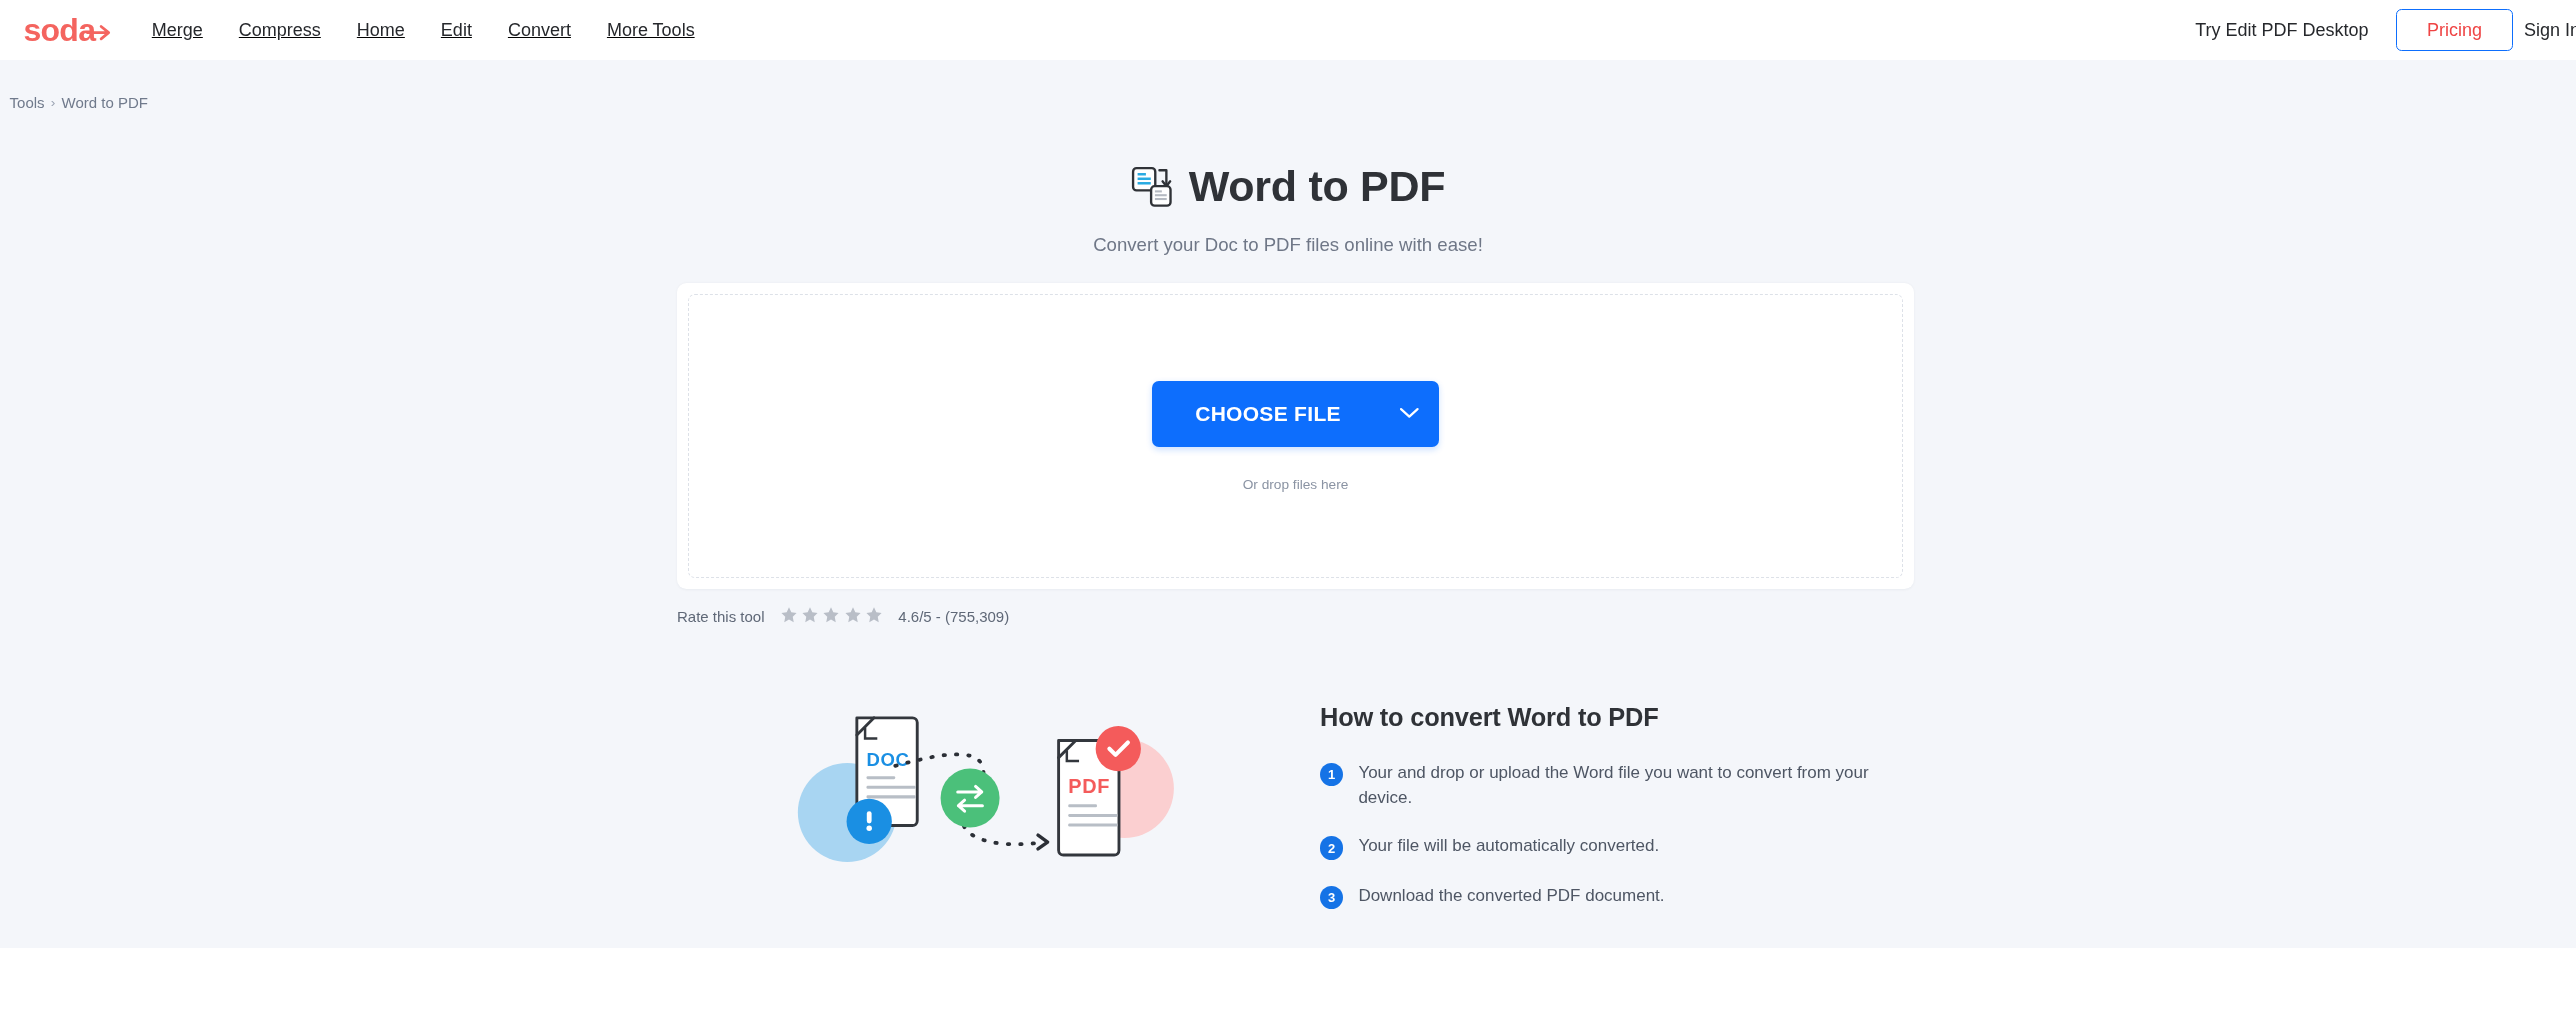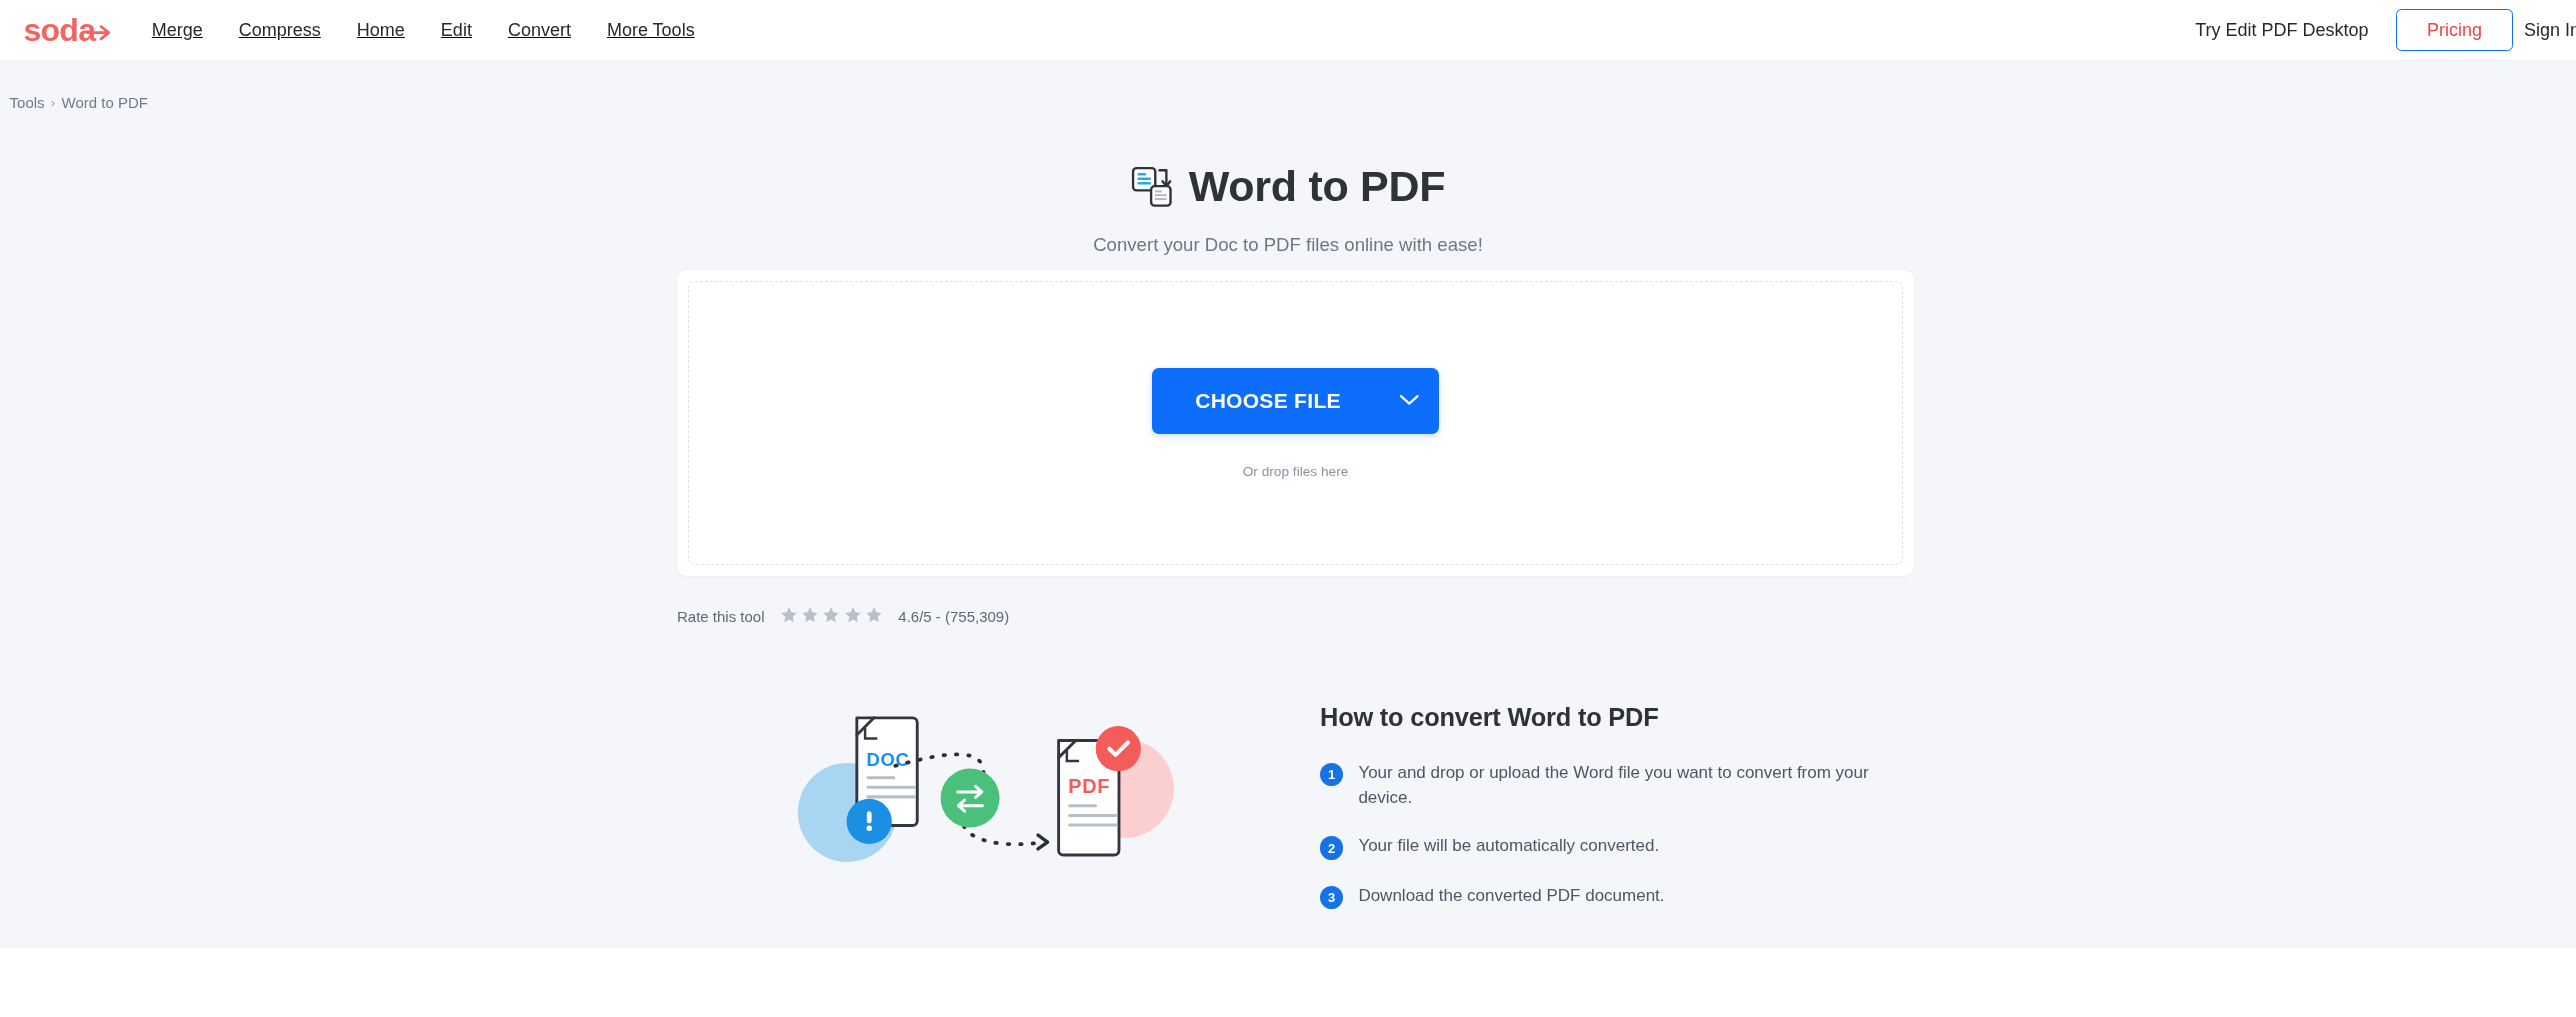--- a/index.html
+++ b/index.html
@@ -140,21 +140,21 @@
     left: 0;
     width: 2576px;
     text-align: center;
     font-size: 18.6px;
     color: #6f7787;
   }
 
   
   .upload-card {
     position: absolute;
-    top: 210px;
+    top: 223px;
     left: 677px;
     width: 1237px;
     height: 306px;
     background: #ffffff;
     border-radius: 9.6px;
     box-shadow: 0 0.7px 2.7px rgba(20,30,60,0.05);
   }
   .dropzone {
     position: absolute;
     top: 11px; left: 11px; right: 11px; bottom: 11px;

